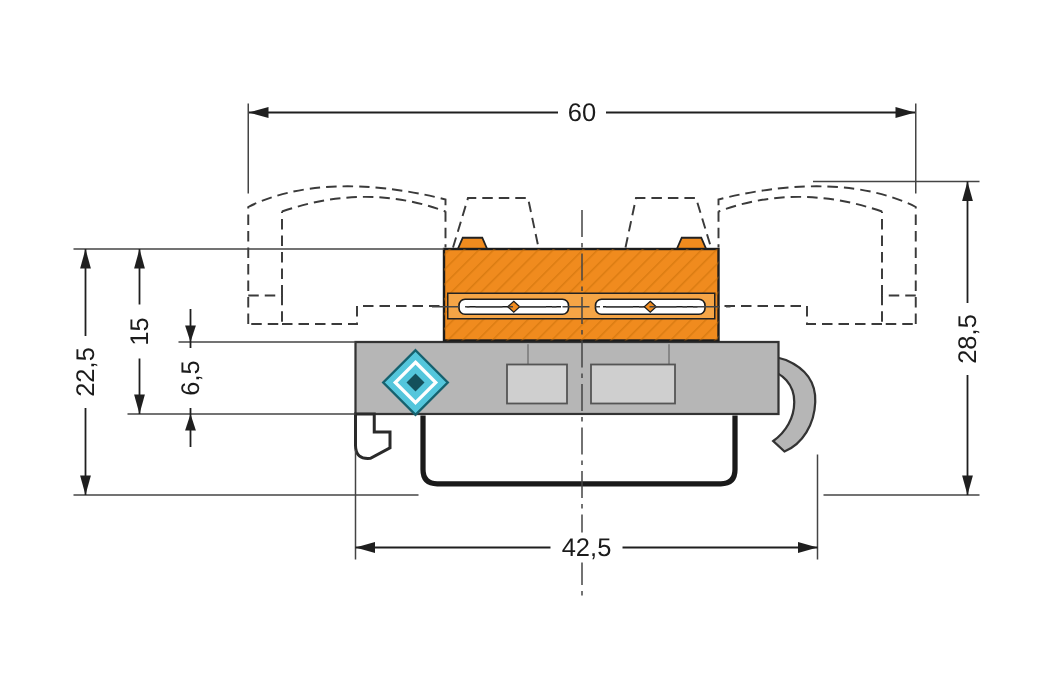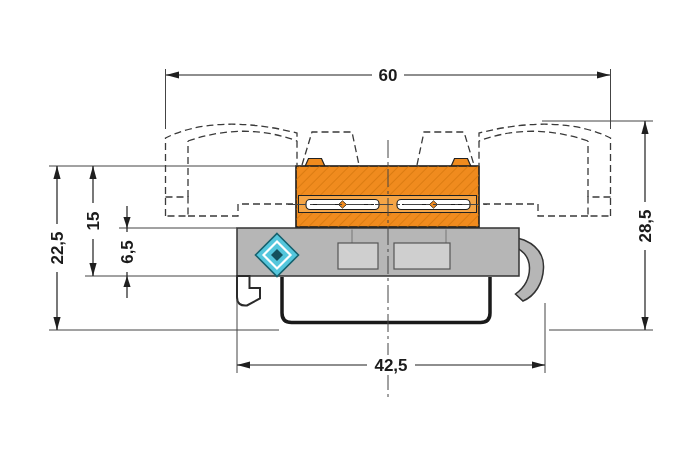--- a/index.html
+++ b/index.html
@@ -1,17 +1,17 @@
 <!DOCTYPE html>
 <html><head>
 <meta charset="utf-8">
 <style>
   html,body{margin:0;padding:0;background:#ffffff;}
   .canvas{position:relative;width:697px;height:449px;background:#ffffff;overflow:hidden;
-          font-family:"Liberation Sans",sans-serif;font-weight:bold;}
+          font-family:"Liberation Sans",sans-serif;}
   svg{display:block;}
   text.dim{font-family:"Liberation Sans",sans-serif;font-size:17px;fill:#1b1b1b;}
 </style>
 </head>
 <body>
 
 <div class="canvas">
 <svg viewBox="0 0 697 449" width="697" height="449">
   <defs>
     <pattern id="hatch" patternUnits="userSpaceOnUse" width="7" height="7" patternTransform="rotate(45)">

